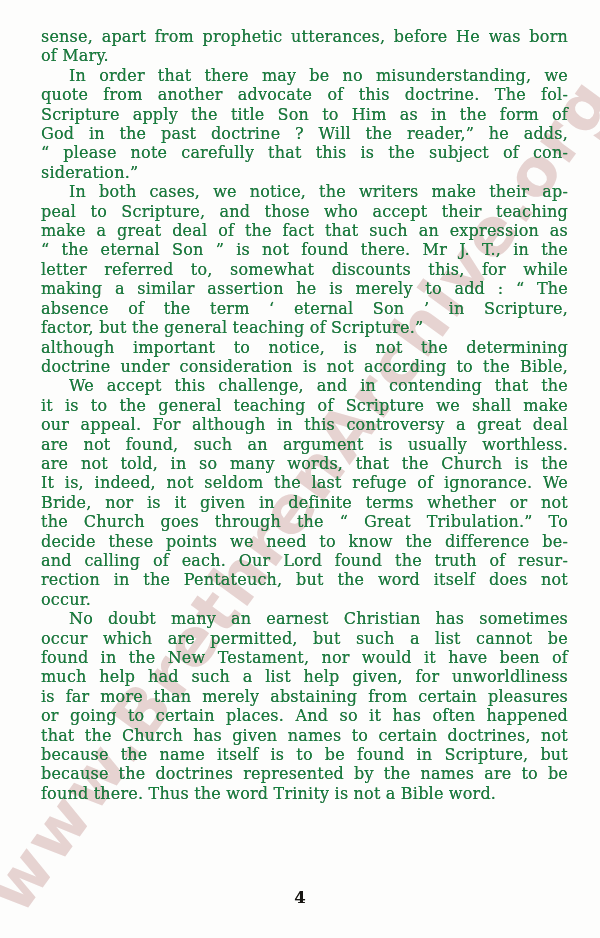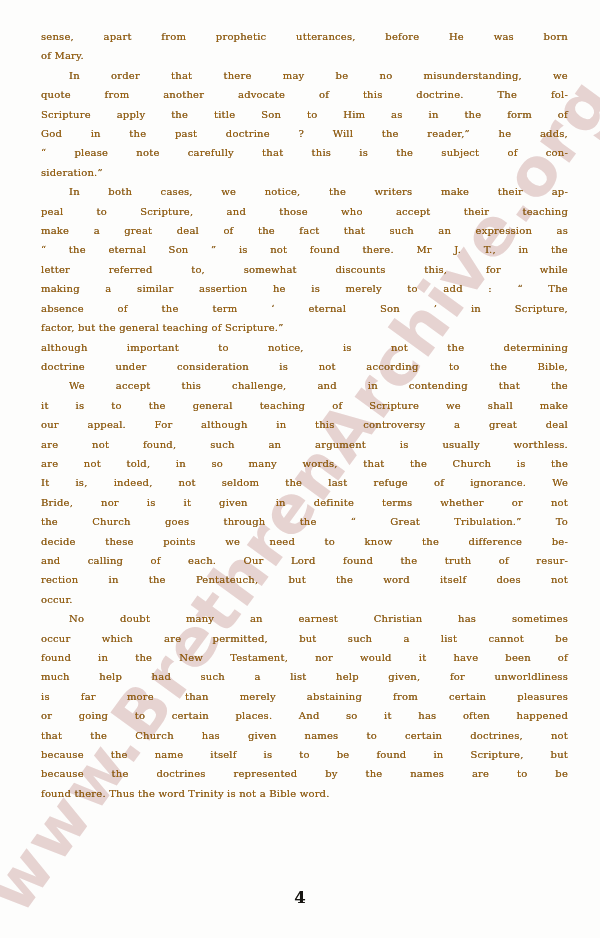--- a/index.html
+++ b/index.html
@@ -27,23 +27,23 @@
     white-space: nowrap;
     color: rgba(196, 148, 144, 0.40);
     user-select: none;
     z-index: 1;
   }
   .page-text {
     position: absolute;
     left: 41px; top: 27px;
     width: 527px;
     z-index: 2;
-    font-size: 10px;
+    font-size: 16px;
     line-height: 19.4px;
-    color: #a16207;
+    color: #15803d;
     letter-spacing: 0.2px;
     text-shadow: 0 0 0.4px rgba(20,18,15,0.65);
   }
   .para { margin: 0; padding: 0; }
   .line {
     text-align: justify;
     text-align-last: justify;
   }
   .line.last { text-align-last: left; }
   .para.indent .line.first { text-indent: 28px; }

